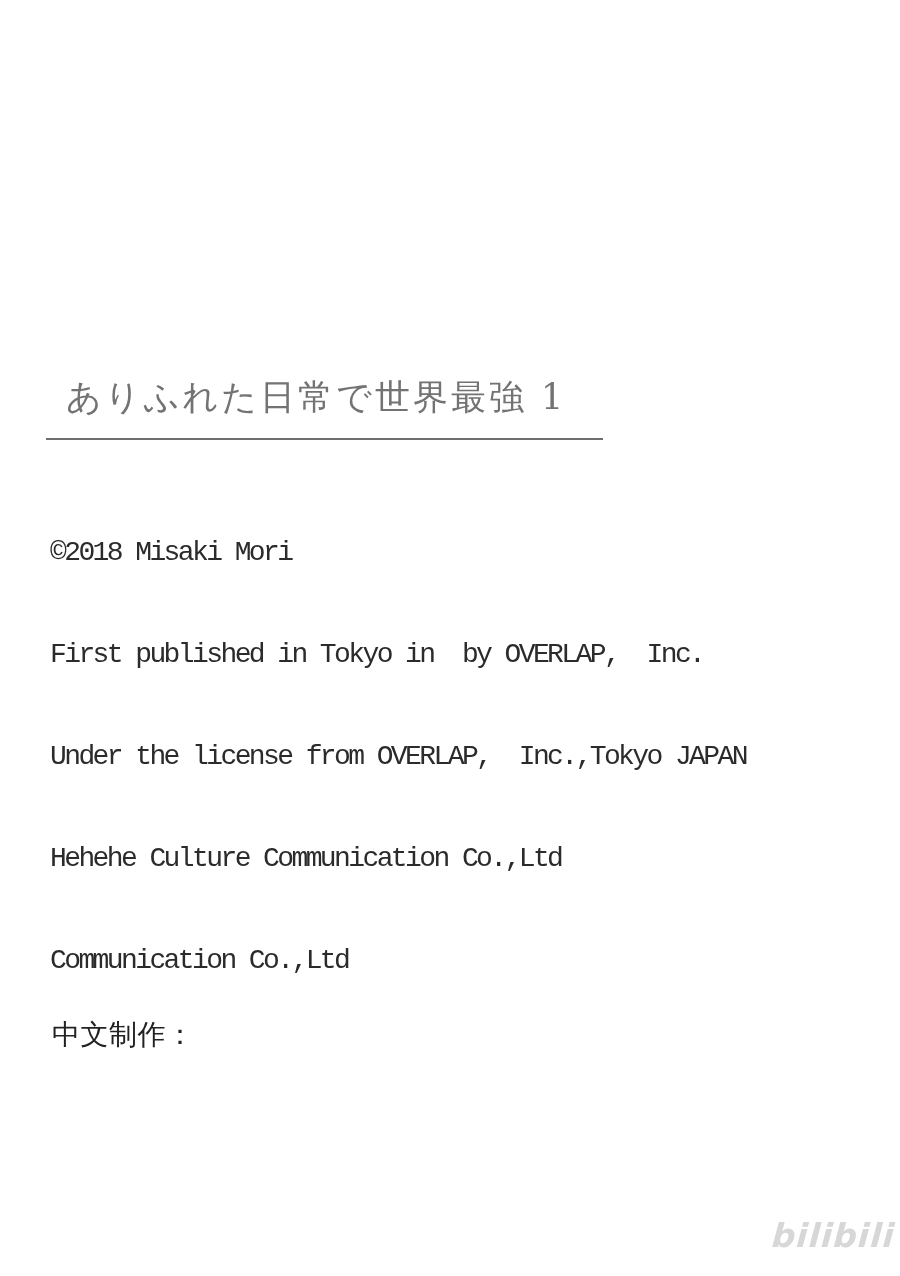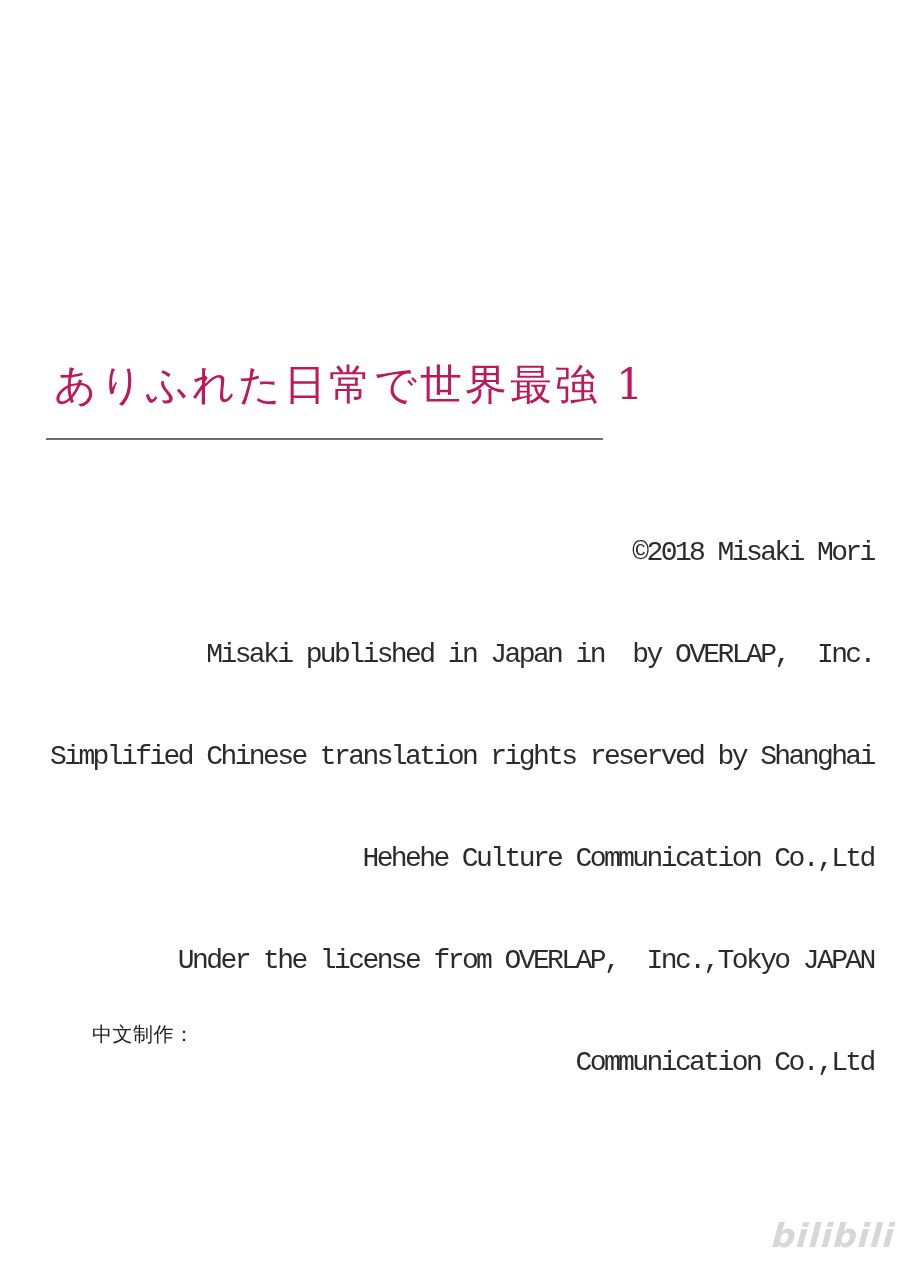--- a/index.html
+++ b/index.html
@@ -11,27 +11,27 @@
     position: relative;
     width: 900px;
     height: 1276px;
     background: #ffffff;
     overflow: hidden;
   }
   .title {
     position: absolute;
     left: 50px;
     top: 358px;
-    margin: 4px;
+    margin: 16px;
     font-family: "DejaVu Serif", "Liberation Serif", serif;
     font-weight: 400;
-    font-size: 42px;
+    font-size: 35px;
     line-height: 46px;
     letter-spacing: 3px;
-    color: #be185d;
+    color: #737373;
     white-space: pre;
   }
   .divider {
     position: absolute;
     left: 46px;
     top: 438px;
     width: 557px;
     height: 2px;
     background: #6e6e6e;
   }
@@ -41,33 +41,31 @@
     top: 468px;
     font-family: "Liberation Mono", "DejaVu Sans Mono", monospace;
     font-size: 28px;
     letter-spacing: -2.6px;
     line-height: 34px;
     color: #2b2b2b;
     white-space: pre;
   }
   .copyright .c-line {
     height: 34px;
-    text-align: right;
   }
   .credits {
     position: absolute;
     left: 52px;
     top: 942px;
     font-family: "DejaVu Serif", "Liberation Serif", serif;
-    font-size: 20px;
+    font-size: 28px;
     line-height: 37px;
     letter-spacing: 0.5px;
     color: #222222;
     white-space: pre;
-    margin-left: 40px;
   }
   .watermark {
     position: absolute;
     left: 772px;
     top: 1216px;
     font-family: "DejaVu Sans", "Liberation Sans", sans-serif;
     font-style: italic;
     font-weight: bold;
     font-size: 33px;
     letter-spacing: 1px;
@@ -80,24 +78,23 @@
 <body>
 
 <div class="page">
 
   <h1 class="title">ありふれた日常で世界最強 1</h1>
 
   <div class="divider"></div>
 
   <div class="copyright">
     <div class="c-line">©2018 Misaki Mori</div>
-    <div class="c-line">Misaki published in Japan in  by OVERLAP,  Inc.</div>
-    <div class="c-line">Simplified Chinese translation rights reserved by Shanghai</div>
+    <div class="c-line">First published in Tokyo in  by OVERLAP,  Inc.</div>
+    <div class="c-line">Under the license from OVERLAP,  Inc.,Tokyo JAPAN</div>
     <div class="c-line">Hehehe Culture Communication Co.,Ltd</div>
-    <div class="c-line">Under the license from OVERLAP,  Inc.,Tokyo JAPAN</div>
     <div class="c-line">Communication Co.,Ltd</div>
   </div>
 
   <div class="credits">
     <div>中文制作：</div>
   </div>
 
   <div class="watermark">bilibili</div>
 
 </div>

